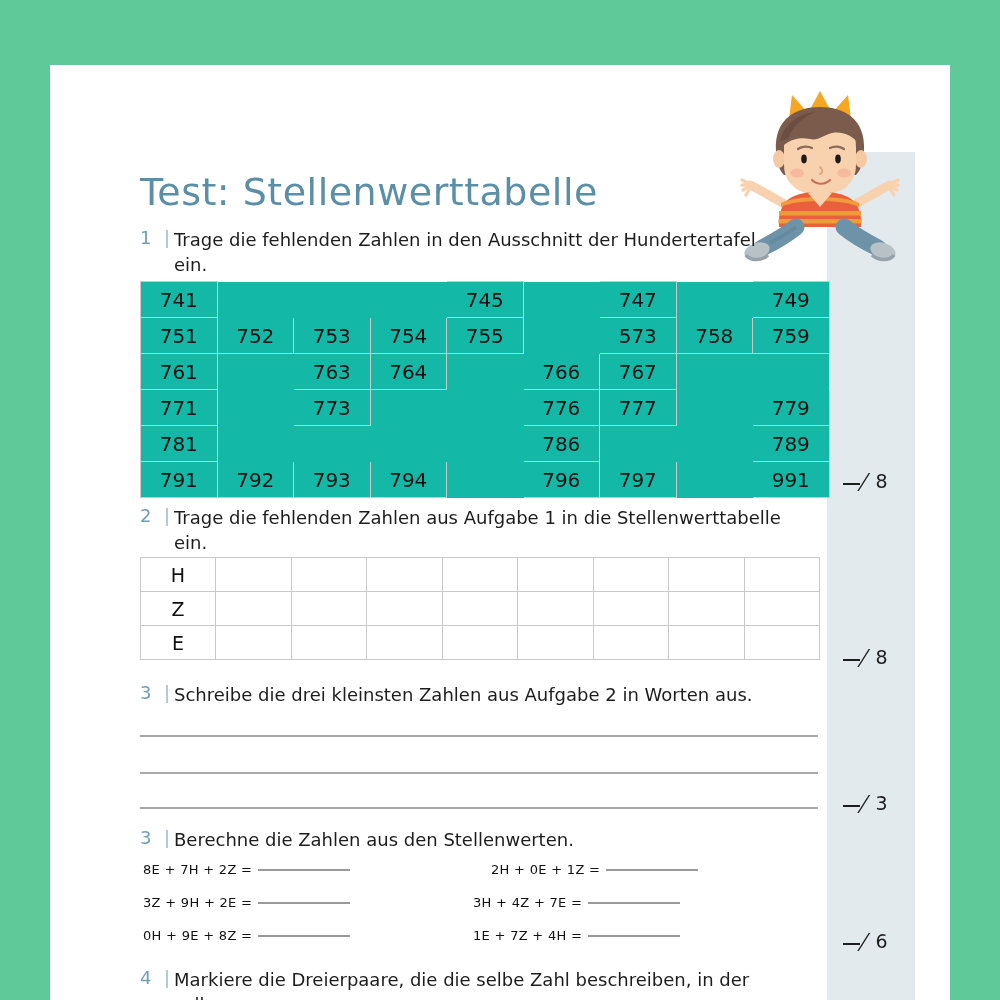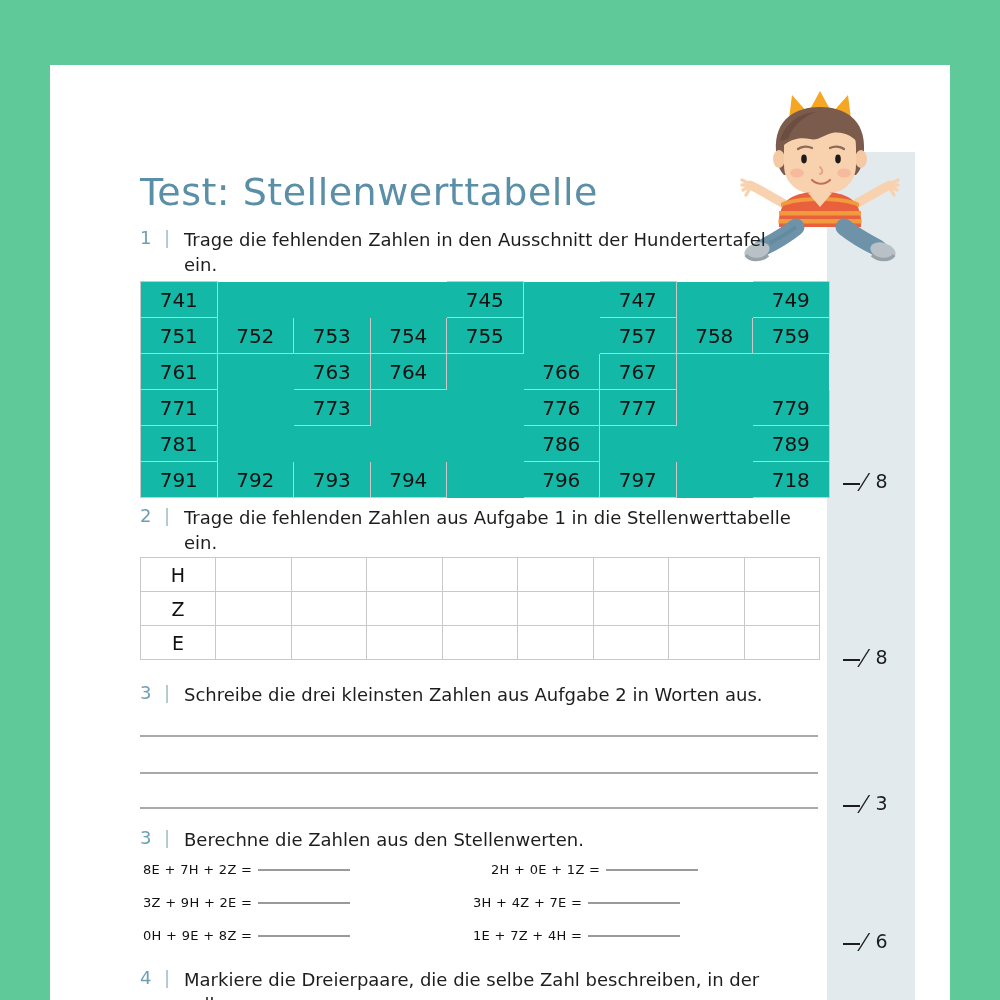--- a/index.html
+++ b/index.html
@@ -94,21 +94,20 @@
     color: #9DBCCB;
     font-size: 18px;
     flex: 0 0 14px;
     text-align: center;
   }
   .task-text {
     color: #1d1d1d;
     font-size: 18px;
     line-height: 25px;
     font-family: "DejaVu Sans", sans-serif;
-    margin-left: 10px;
     max-width: 625px;
   }
   .task-text .line2 { display: block; }
 
   
   #grid-hundreds {
     position: absolute;
     left: 90px;
     top: 216px;
     border-collapse: collapse;
@@ -299,21 +298,21 @@
           <td class="empty-cell"></td>
           <td>749</td>
         </tr>
         <tr>
           <td>751</td>
           <td>752</td>
           <td>753</td>
           <td>754</td>
           <td>755</td>
           <td class="empty-cell"></td>
-          <td>757</td>
+          <td>573</td>
           <td>758</td>
           <td>759</td>
         </tr>
         <tr>
           <td>761</td>
           <td class="empty-cell"></td>
           <td>763</td>
           <td>764</td>
           <td class="empty-cell"></td>
           <td>766</td>
@@ -345,21 +344,21 @@
         </tr>
         <tr>
           <td>791</td>
           <td>792</td>
           <td>793</td>
           <td>794</td>
           <td class="empty-cell"></td>
           <td>796</td>
           <td>797</td>
           <td class="empty-cell"></td>
-          <td>718</td>
+          <td>991</td>
         </tr>
       </tbody>
   </table>
 
   <div class="task" style="left:90px; top:440px;">
     <span class="task-num">2</span>
     <span class="task-bar">|</span>
     <span class="task-text">
       <span>Trage die fehlenden Zahlen aus Aufgabe 1 in die Stellenwerttabelle ein.</span>
       <span class="line2">Ordne die Zahlen von links nach rechts in aufsteigender Reihenfolge an.</span>

